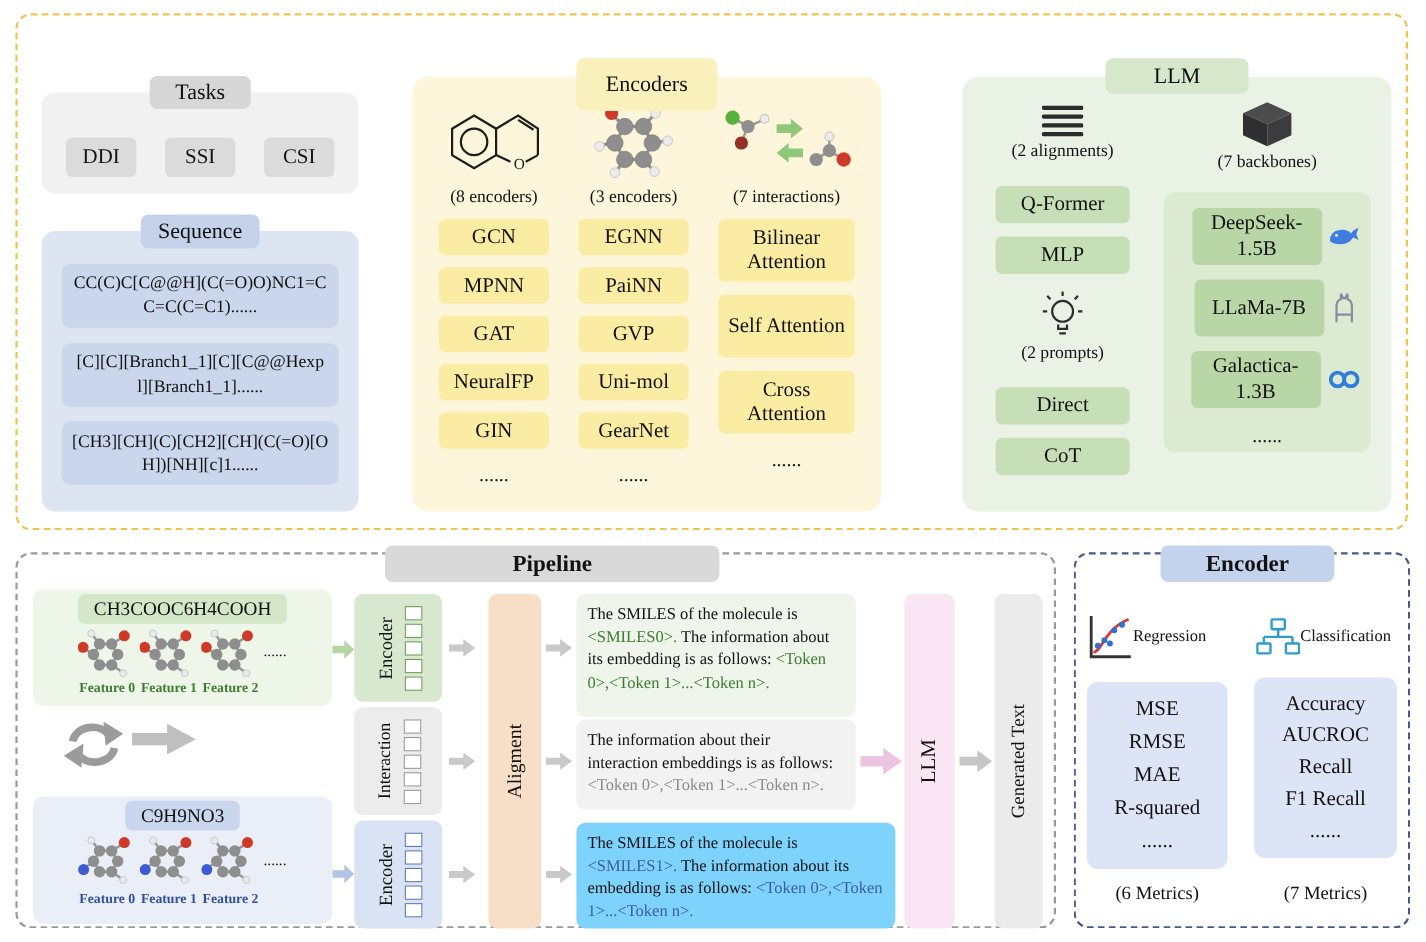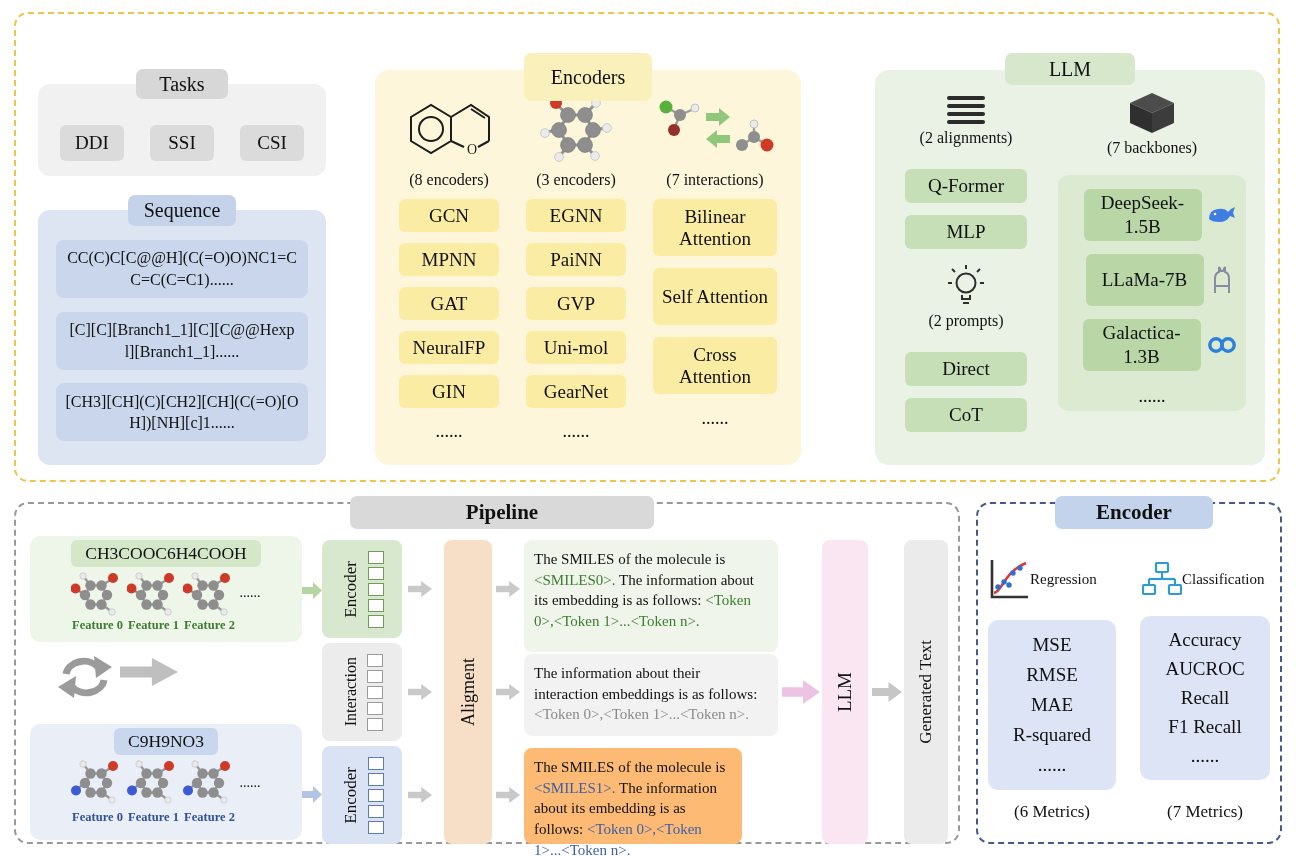--- a/index.html
+++ b/index.html
@@ -435,21 +435,21 @@
   <div class="barrow" style="left:496px;top:581px;width:24px;height:16px;background:#c9c9c9"></div>
   <div class="barrow" style="left:496px;top:684px;width:24px;height:16px;background:#c9c9c9"></div>
   <div class="barrow" style="left:496px;top:787px;width:24px;height:16px;background:#c9c9c9"></div>
 
   <div class="prompt" style="left:524px;top:540px;width:254px;height:112px;background:#eff5eb">
     <span>The SMILES of the molecule is </span><span class="tok-g">&lt;SMILES0&gt;.</span><span> The information about its embedding is as follows: </span><span class="tok-g">&lt;Token 0&gt;,&lt;Token 1&gt;...&lt;Token n&gt;.</span>
   </div>
   <div class="prompt" style="left:524px;top:654px;width:254px;height:82px;background:#f2f2f2">
     <span>The information about their interaction embeddings is as follows: </span><span class="tok-gray">&lt;Token 0&gt;,&lt;Token 1&gt;...&lt;Token n&gt;.</span>
   </div>
-  <div class="prompt" style="left:524px;top:748px;width:218px;height:96px;background:#fdba74">
+  <div class="prompt" style="left:524px;top:748px;width:290px;height:96px;background:#7dd3fc">
     <span>The SMILES of the molecule is </span><span class="tok-b">&lt;SMILES1&gt;.</span><span> The information about its embedding is as follows: </span><span class="tok-b">&lt;Token 0&gt;,&lt;Token 1&gt;...&lt;Token n&gt;.</span>
   </div>
 
   <div class="barrow" style="left:782px;top:680px;width:38px;height:24px;background:#edc3e3"></div>
   <div class="vstage" style="left:822px;top:540px;width:46px;height:304px;background:#f9e6f2">
     <span class="vtext" style="font-size:19px">LLM</span>
   </div>
 
   <div class="barrow" style="left:872px;top:682px;width:30px;height:20px;background:#c6c6c6"></div>
   <div class="vstage" style="left:904px;top:540px;width:44px;height:304px;background:#ebebeb">

